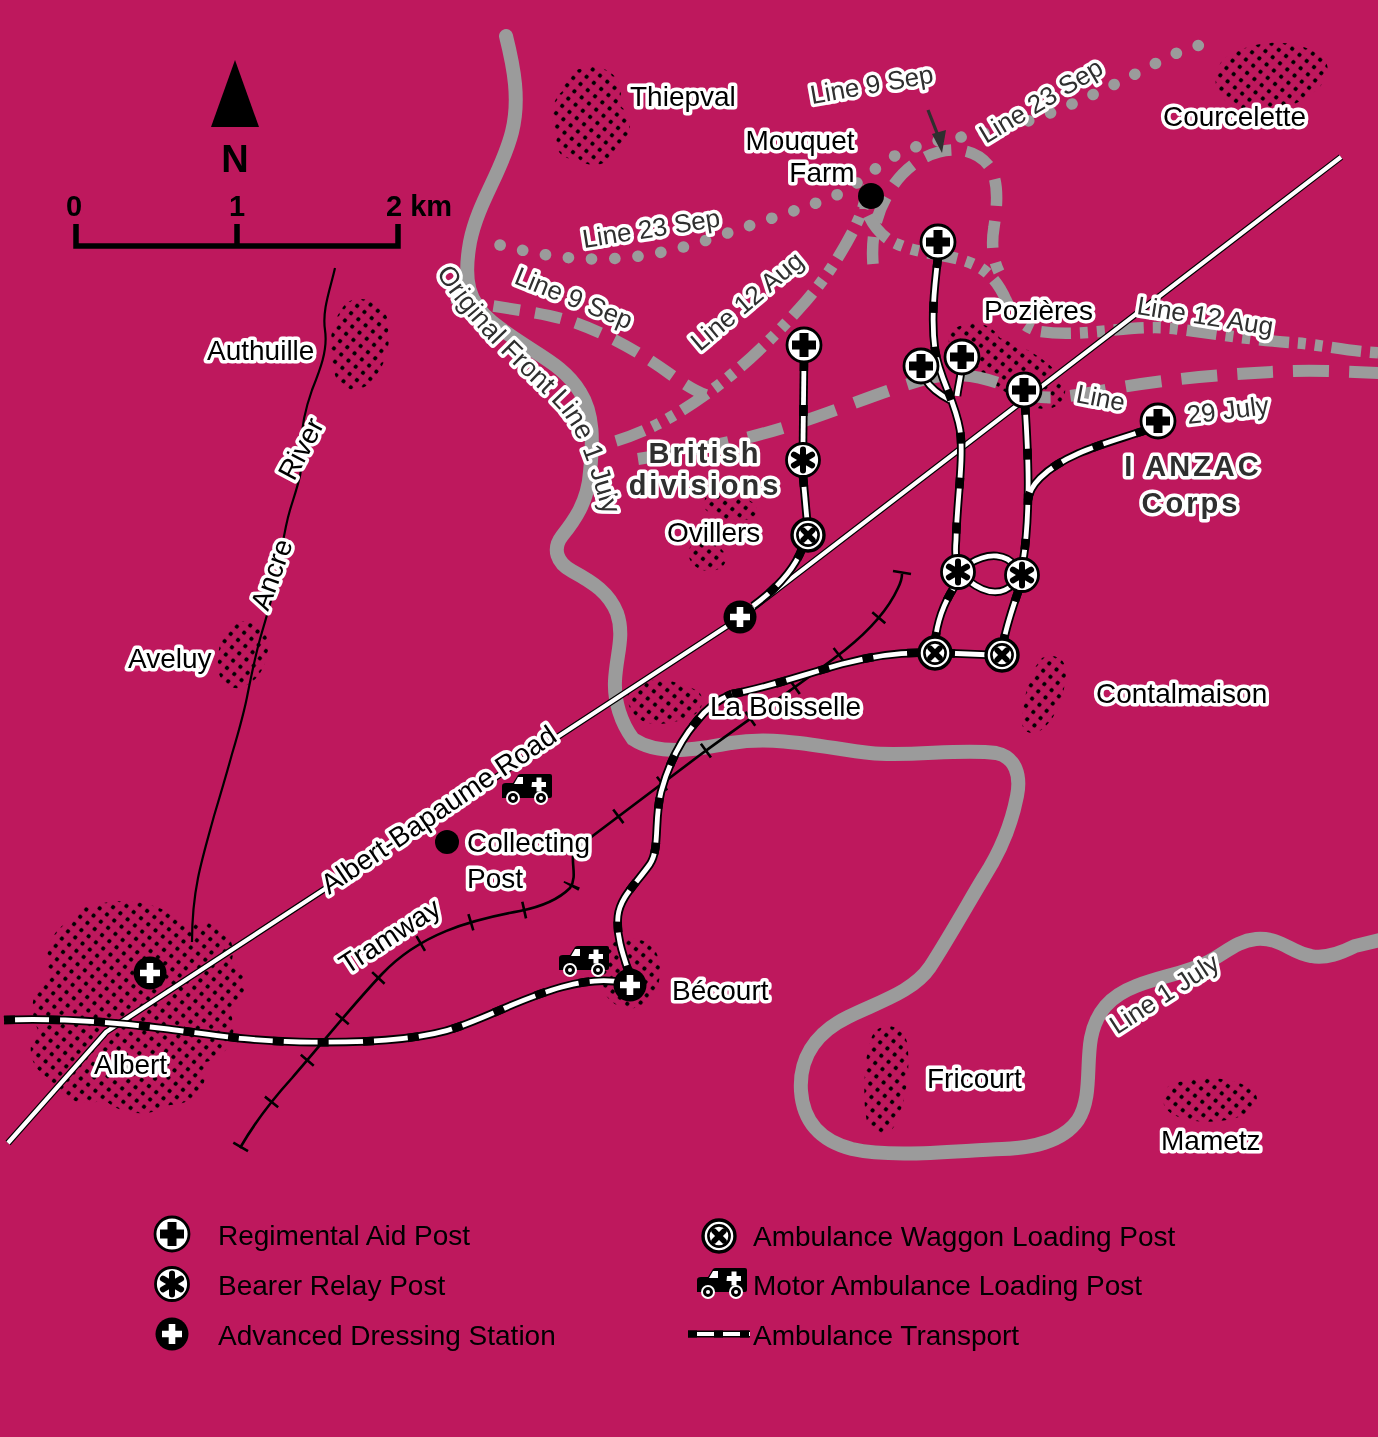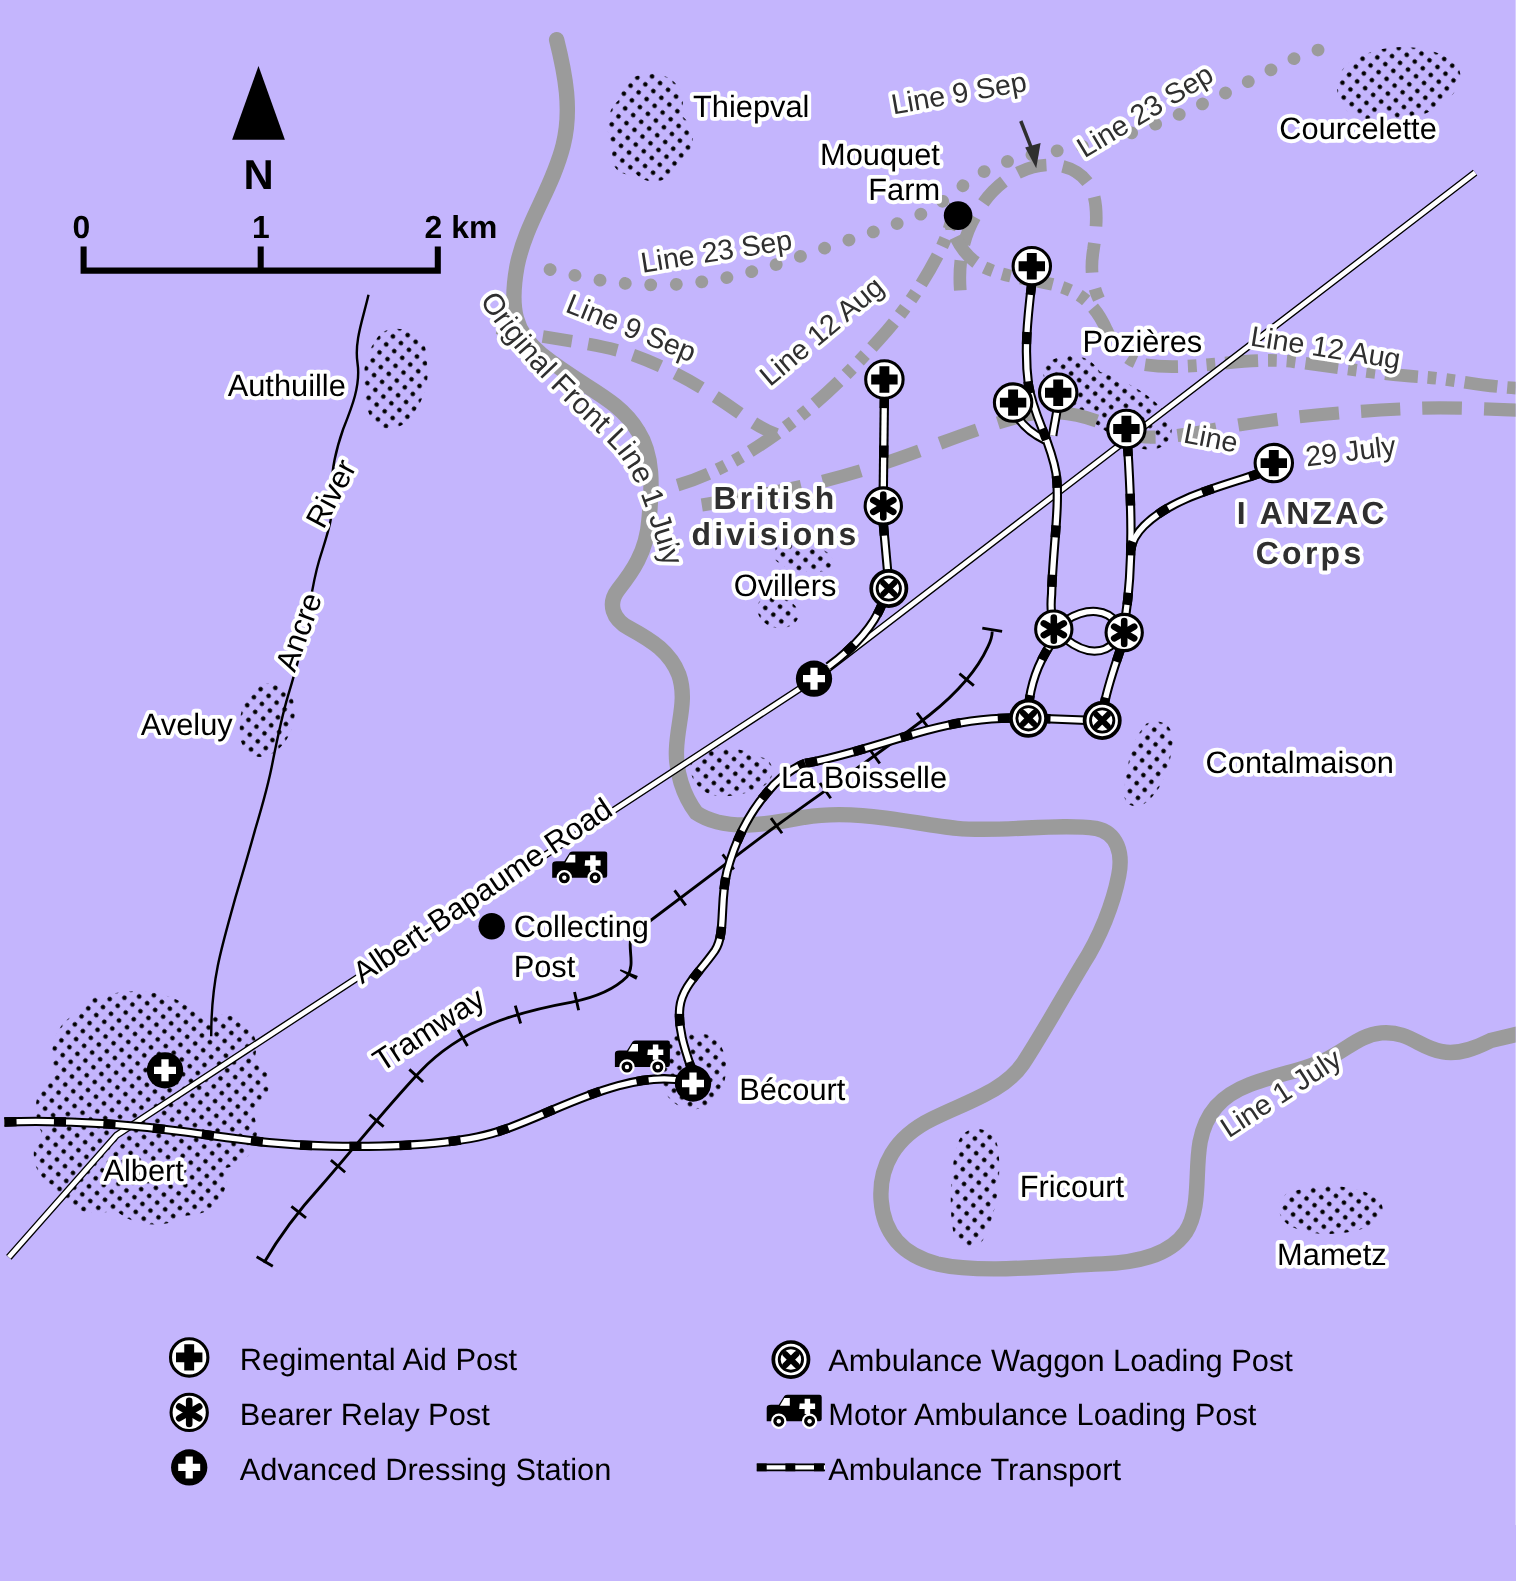--- a/index.html
+++ b/index.html
@@ -1,16 +1,16 @@
 <!DOCTYPE html>
 <html><head>
 <meta charset="utf-8">
 <style>
   html,body{margin:0;padding:0;background:#fff;}
-  .stage{width:1378px;height:1437px;position:relative;background:#c4b5fd;}
+  .stage{width:1378px;height:1437px;position:relative;background:#be185d;}
   svg{display:block;}
   text{font-family:"Liberation Sans","DejaVu Sans",sans-serif;}
   .place{font-size:28px;fill:#000;paint-order:stroke fill;stroke:#fff;stroke-width:7px;stroke-linejoin:round;}
   .place-c{text-anchor:middle;}
   .bold{font-weight:bold;letter-spacing:3px;text-anchor:middle;}
   .linelab{font-size:26px;fill:#2f2f2f;paint-order:stroke fill;stroke:#fff;stroke-width:7px;stroke-linejoin:round;}
   .scalenum{font-size:29px;font-weight:bold;fill:#000;}
   .legendtxt{font-size:28px;fill:#000;}
   .g-solid{stroke:#9b9b9b;stroke-width:14;fill:none;stroke-linecap:round;}
   .g-dash{stroke:#9b9b9b;stroke-width:11.5;fill:none;stroke-dasharray:27 15;}

